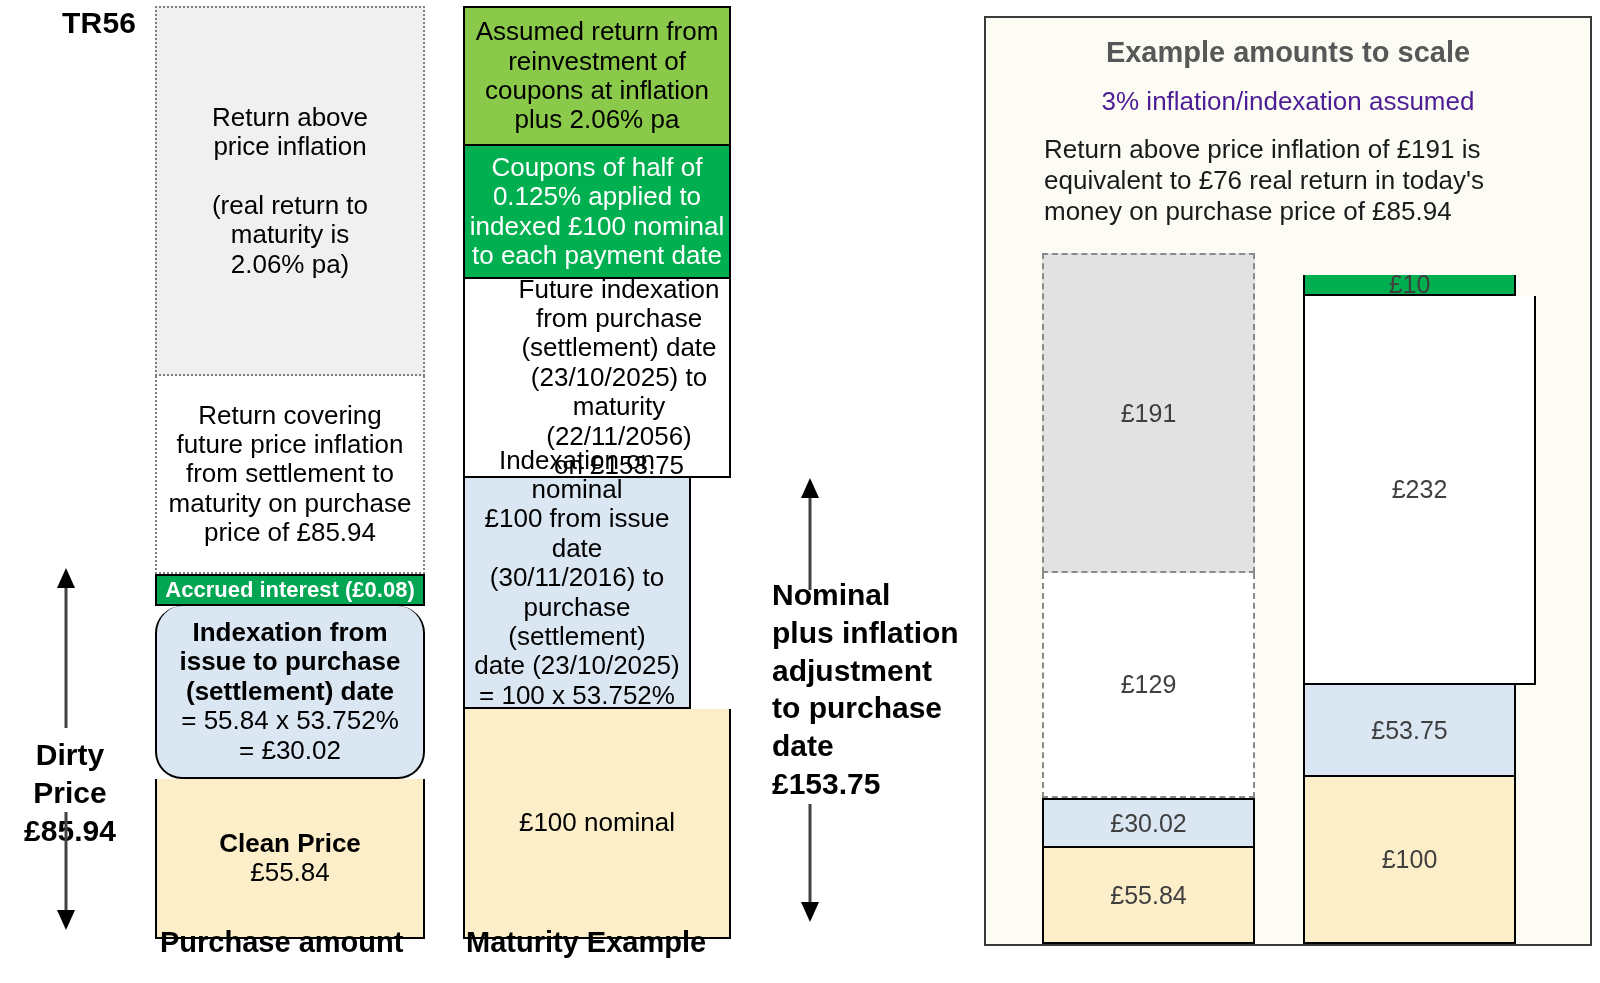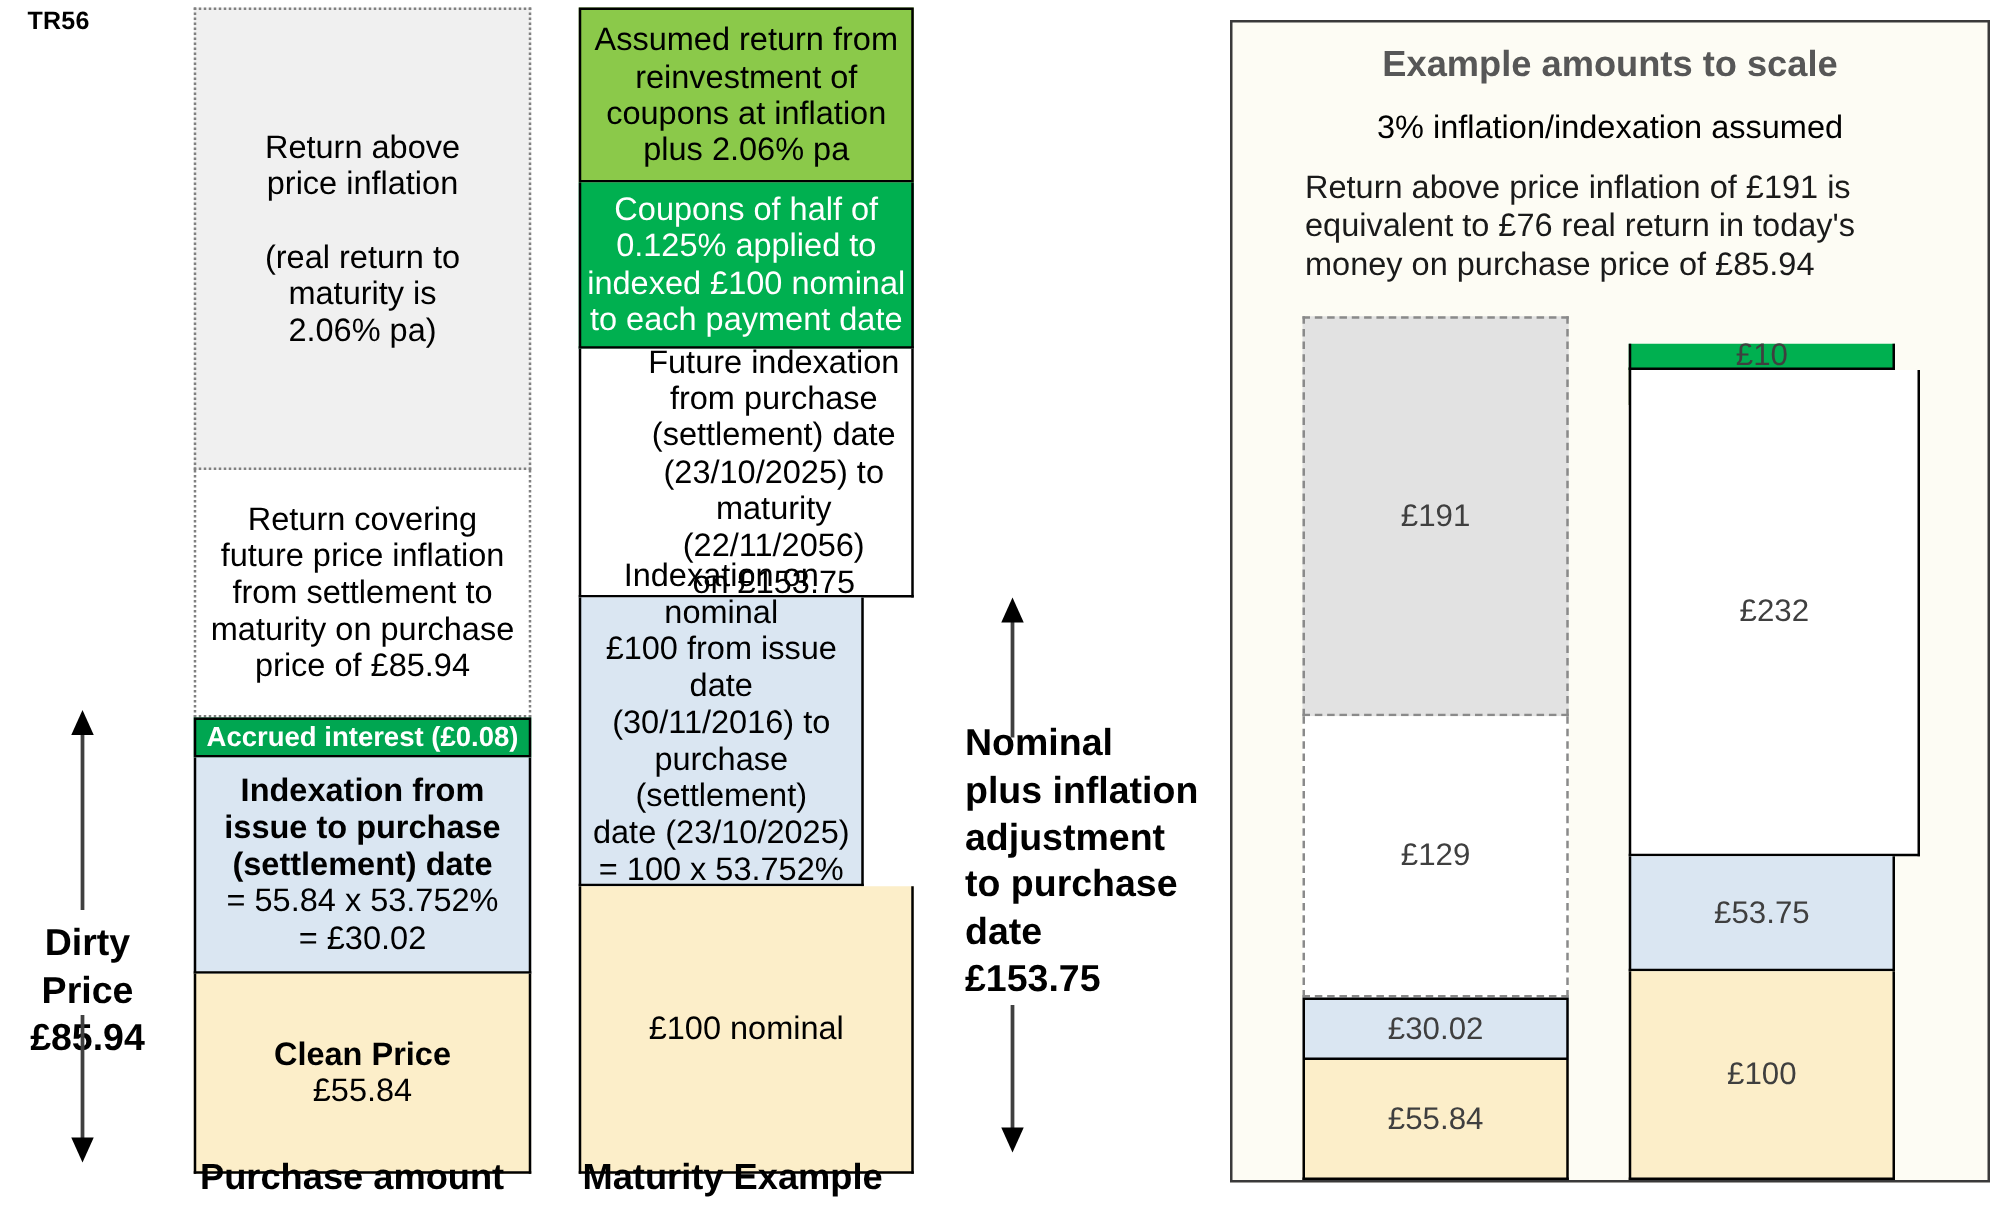--- a/index.html
+++ b/index.html
@@ -24,22 +24,23 @@
     justify-content: center;
     text-align: center;
     line-height: 1.13;
     box-sizing: border-box;
   }
   .cell-inner { width: 100%; padding: 0 3px; }
 
   
   .ticker {
     font-weight: bold;
-    font-size: 20px;
+    font-size: 30px;
     letter-spacing: .2px;
+    margin-left: 40px;
   }
   .col-caption {
     font-weight: bold;
     font-size: 29px;
     text-align: left;
     white-space: nowrap;
   }
 
   
   .dotted-box {
@@ -103,21 +104,21 @@
     border: 2px solid #3a3a3a;
   }
   .panel-title {
     font-weight: bold;
     font-size: 29px;
     color: #575757;
     text-align: center;
   }
   .panel-sub {
     font-size: 26px;
-    color: #000000;
+    color: #4c1d95;
     text-align: center;
   }
   .panel-note {
     font-size: 26px;
     color: #1a1a1a;
     text-align: left;
     line-height: 1.2;
   }
 
   .seg {
@@ -160,21 +161,21 @@
 future price inflation
 from settlement to
 maturity on purchase
 price of £85.94</div>
 </div>
 
 <div class="abs cell green-strip" style="left:155px; top:574px; width:270px; height:32px;">
   <div class="cell-inner">Accrued interest (£0.08)</div>
 </div>
 
-<div class="abs cell blue-box" style="left:155px; top:606px; width:270px; height:173px; align-items:center;">
+<div class="abs cell blue-box" style="left:155px; top:606px; width:270px; height:173px; align-items:center;border-radius:27px;">
   <div class="cell-inner">
     <div class="t26 bold" style="white-space:pre-line;">Indexation from
 issue to purchase
 (settlement) date</div>
     <div class="t26" style="white-space:pre-line;">= 55.84 x 53.752%
 = £30.02</div>
   </div>
 </div>
 
 <div class="abs cell cream-box" style="left:155px; top:779px; width:270px; height:160px;">

